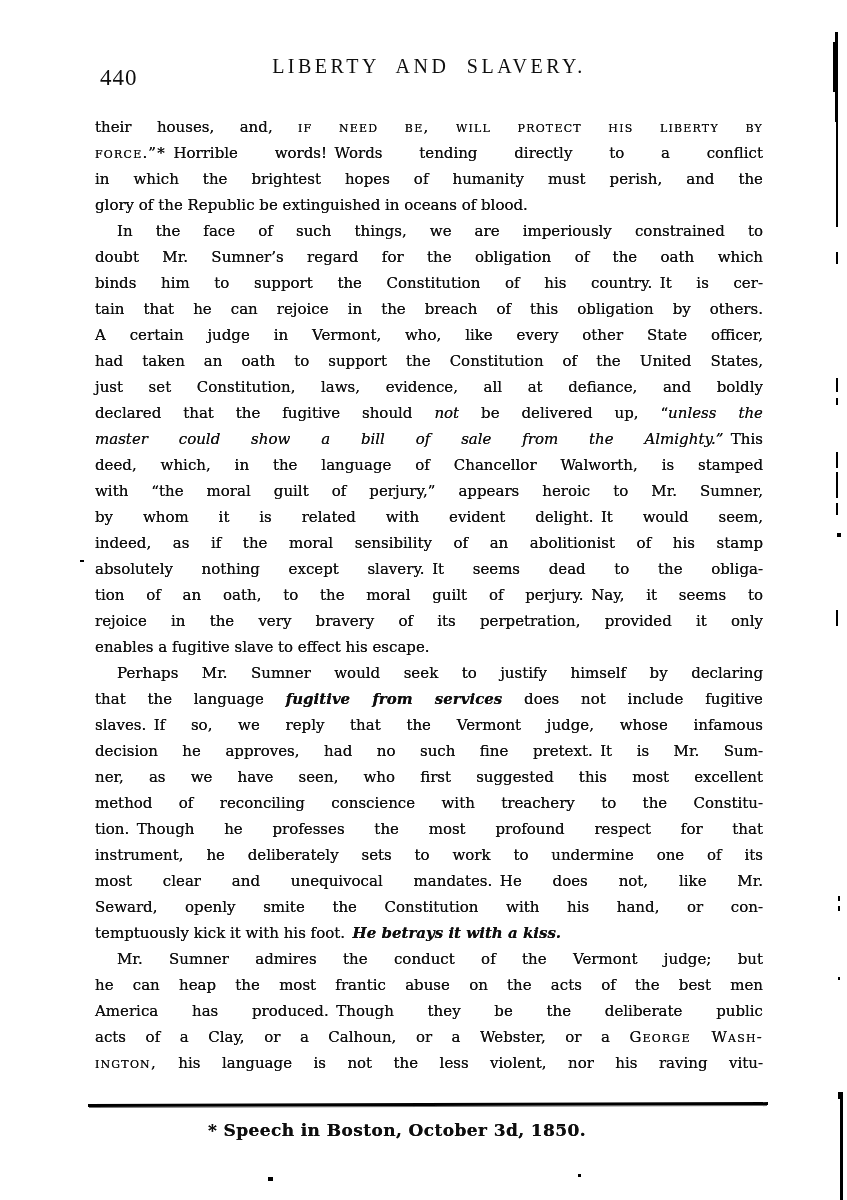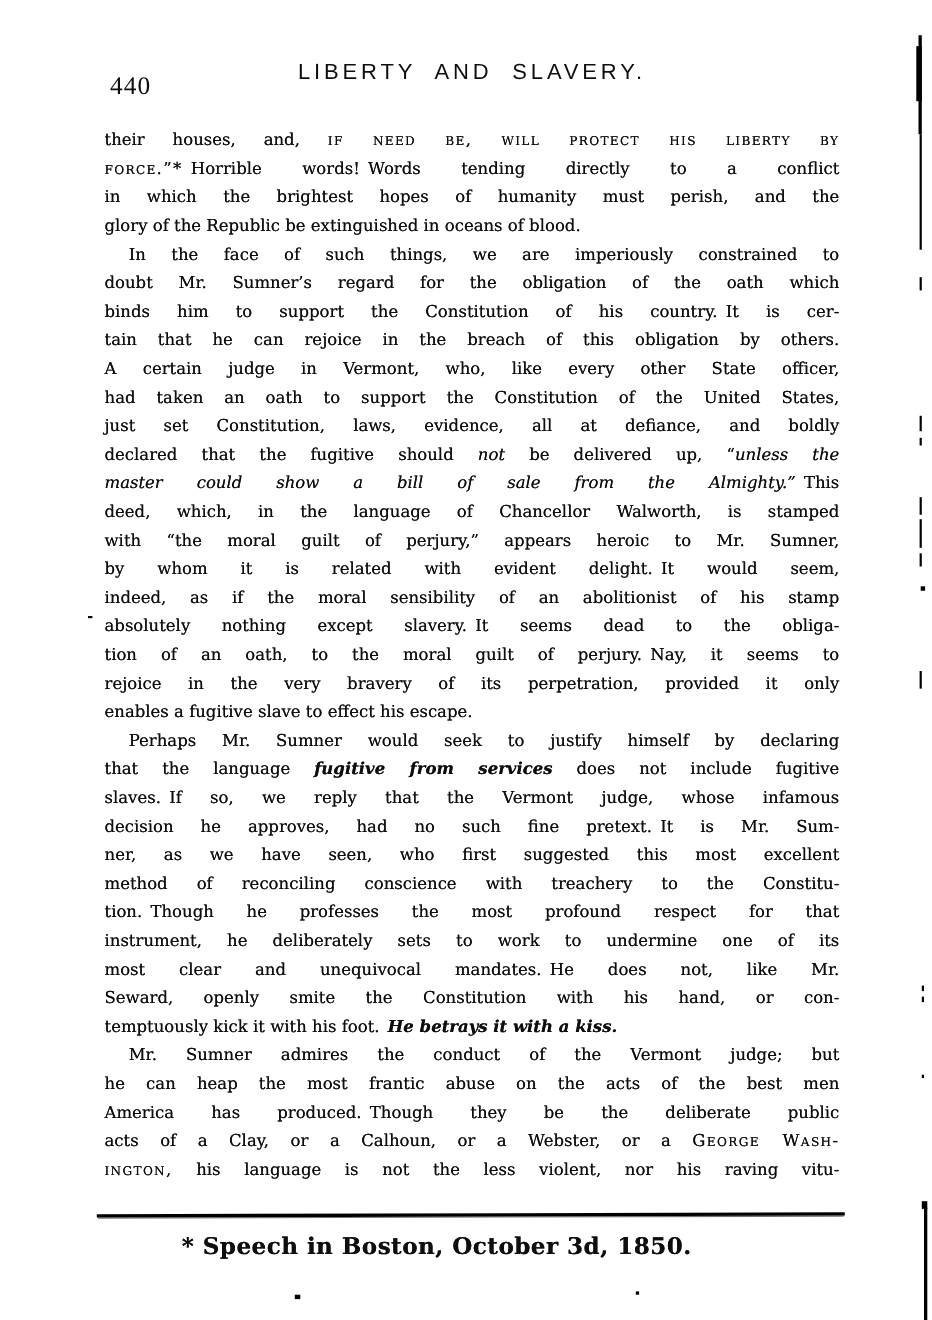--- a/index.html
+++ b/index.html
@@ -12,21 +12,21 @@
     overflow: hidden;
   }
   .pagenum {
     position: absolute; left: 100px; top: 65px;
     font-family: "Liberation Serif", serif;
     font-size: 23px; letter-spacing: 1px;
   }
   .running-title {
     position: absolute; left: 95px; top: 55px; width: 668px;
     text-align: center;
-    font-family: Liberation Sans, sans-serif;
+    font-family: Liberation Serif, serif;
     font-size: 20px; letter-spacing: 3.5px; word-spacing: 9px;
     font-weight: bold; font-weight: 500;
   }
   .page-body {
     position: absolute; left: 95px; top: 114px; width: 668px;
     font-size: 15px; line-height: 26px;
     text-shadow: 0 0 0.4px rgba(0,0,0,0.85);
   }
   .line {
     height: 26px;
@@ -40,21 +40,21 @@
   .bi { font-style: italic; font-weight: bold; }
   .sc { font-variant: small-caps; letter-spacing: 1.2px; }
   .footnote-rule {
     position: absolute; left: 88px; top: 1103px; width: 680px; height: 3px;
     background: #000; transform: rotate(-0.15deg);
     box-shadow: 0 2px 0 -1px rgba(0,0,0,0.55);
   }
   .footnote {
     position: absolute; left: 95px; top: 1120px; width: 668px;
     text-align: center; transform: translateX(-32px);
-    font-size: 21px; font-weight: bold; letter-spacing: 0.4px;
+    font-size: 17px; font-weight: bold; letter-spacing: 0.4px;
     text-shadow: 0 0 0.4px rgba(0,0,0,0.85);
   }
   .art { position: absolute; background: #000; }
 </style>
 </head>
 <body style="background: rgb(255, 255, 255); color: rgb(14, 14, 14);">
 
 <div class="pagenum">440</div>
 <div class="running-title">LIBERTY AND SLAVERY.</div>
 

